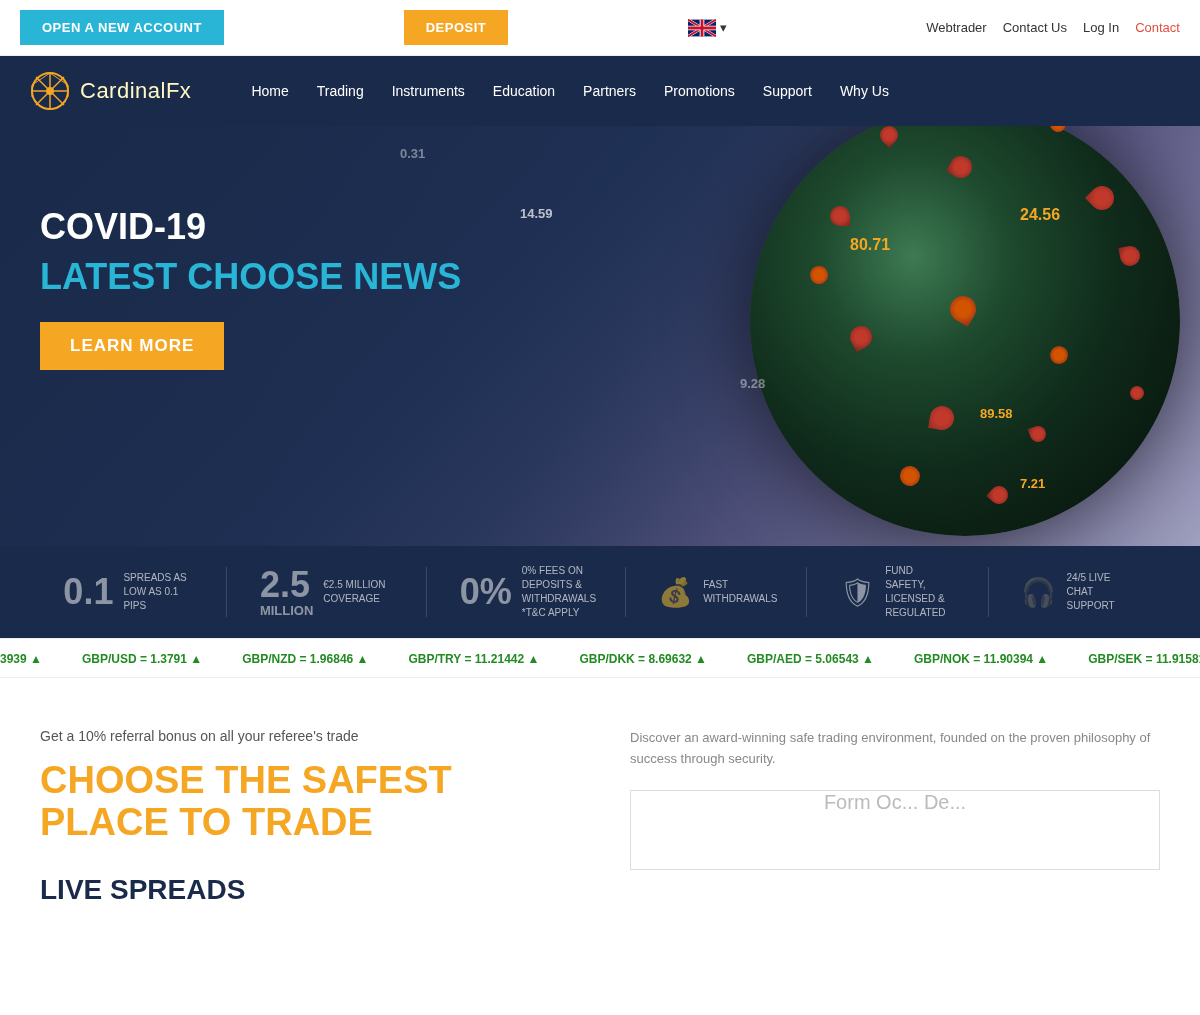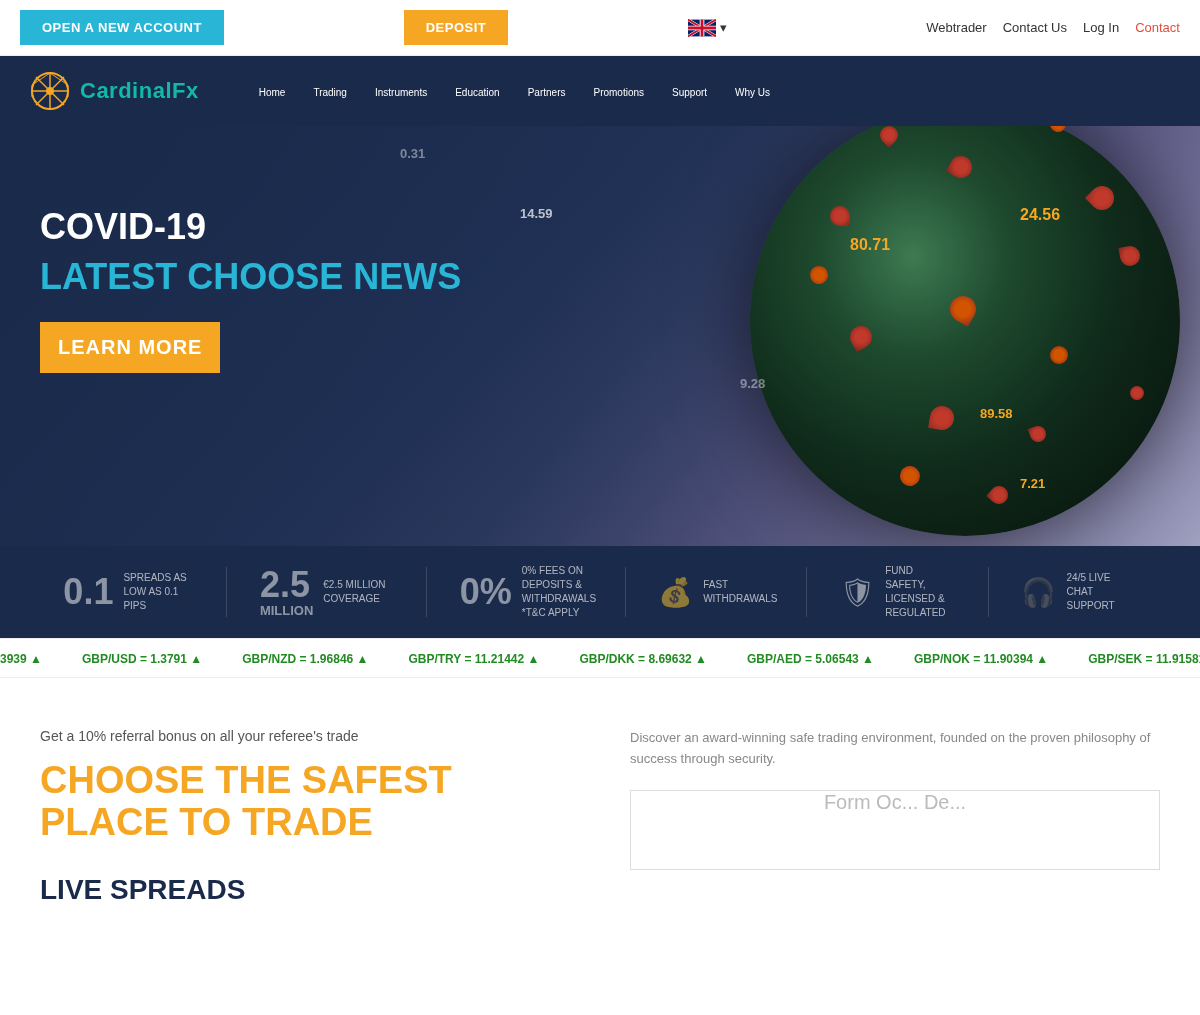--- a/index.html
+++ b/index.html
@@ -78,34 +78,34 @@
       gap: 10px;
       text-decoration: none;
       margin-right: 60px;
     }
     .logo-icon {
       width: 40px;
       height: 40px;
       color: #f5a623;
     }
     .logo-text {
-      color: #14b8a6;
+      color: #fef9c3;
       font-size: 22px;
-      font-weight: bold;
+      font-weight: normal;
       letter-spacing: 0.5px;
     }
     .nav-links {
       display: flex;
       gap: 28px;
       list-style: none;
     }
     .nav-links a {
       color: #fff;
       text-decoration: none;
-      font-size: 10px;
+      font-size: 14px;
       font-weight: 500;
       padding: 5px 0;
       white-space: nowrap;
     }
 
     
     .hero {
       position: relative;
       height: 420px;
       background: linear-gradient(135deg, #1a2a4a 0%, #2a3f6f 40%, #7a6fa0 70%, #a0a0c0 100%);
@@ -131,22 +131,22 @@
     .hero-title-bottom {
       color: #29b6d6;
       font-size: 36px;
       font-weight: 700;
       margin-bottom: 24px;
     }
     .btn-learn-more {
       background: #f5a623;
       color: #fff;
       border: none;
-      padding: 14px 18px;
-      font-size: 20px;
+      padding: 14px 30px;
+      font-size: 17px;
       font-weight: bold;
       cursor: pointer;
       letter-spacing: 1px;
       text-transform: uppercase;
       margin-bottom: 18px;
       display: block;
     }
     .hero-sub {
       color: #ccc;
       font-size: 13px;

